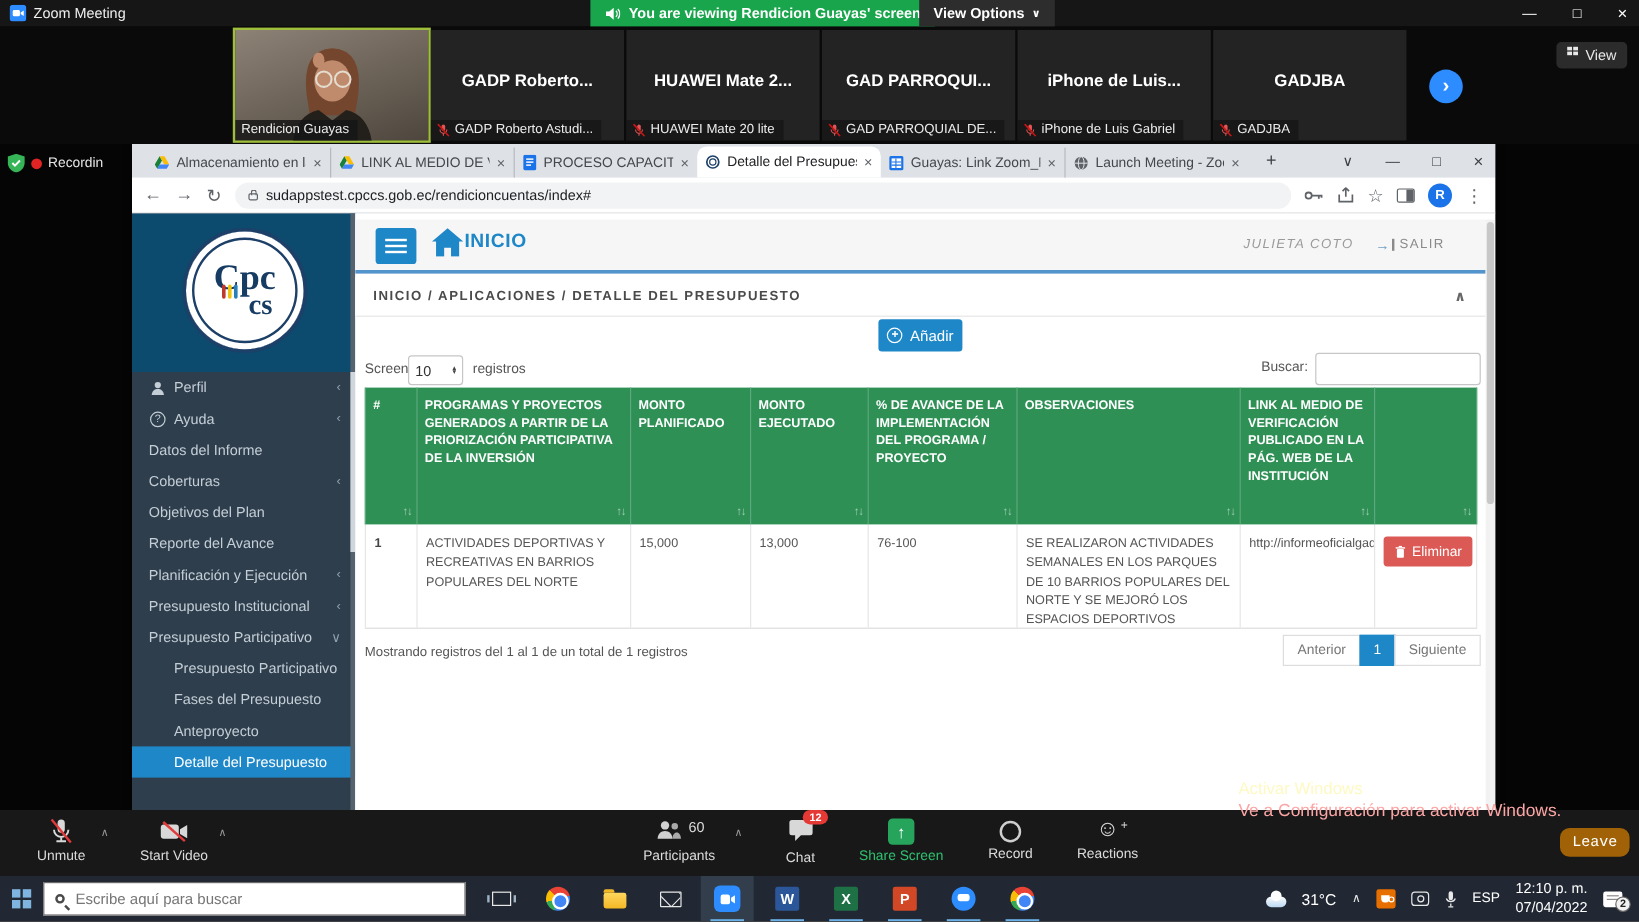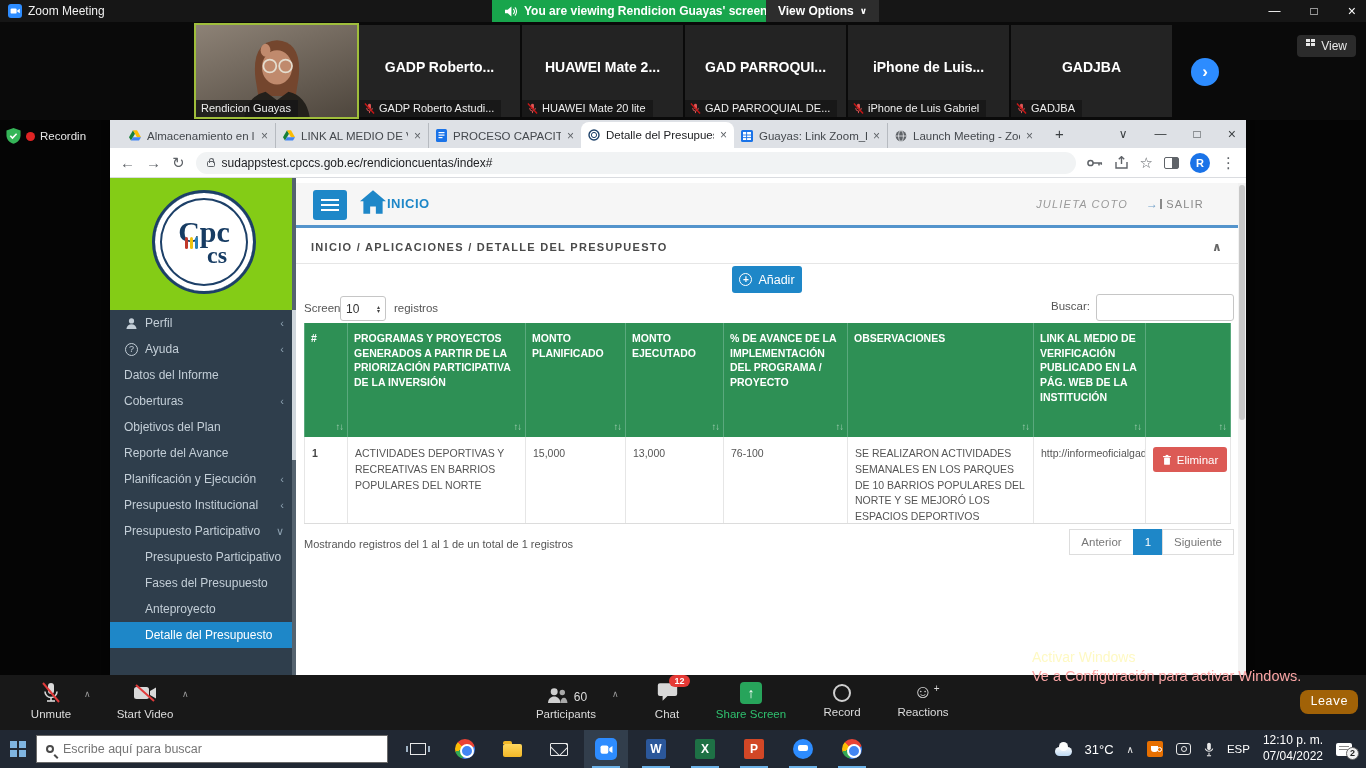--- a/index.html
+++ b/index.html
@@ -51,42 +51,42 @@
   .urlpill{flex:1;height:22px;background:#f1f3f4;border-radius:11px;display:flex;align-items:center;gap:7px;padding:0 11px;font-size:12px;color:#202124}
   .lock{width:8px;height:6px;border:1.4px solid #5f6368;border-radius:1.5px;position:relative;margin-top:3px}
   .lock::before{content:'';position:absolute;top:-4px;left:1px;width:3px;height:4px;border:1.4px solid #5f6368;border-bottom:none;border-radius:3px 3px 0 0}
   .pane{width:15px;height:12px;border:1.6px solid #5f6368;border-radius:2px;position:relative;cursor:pointer}
   .pane::after{content:'';position:absolute;right:0;top:0;bottom:0;width:6px;background:#5f6368}
   .avatarR{width:20px;height:20px;border-radius:50%;background:#1a73e8;color:#fff;font-size:11px;font-weight:bold;display:flex;align-items:center;justify-content:center;cursor:pointer}
 
   
   .bcontent{position:absolute;left:0;top:58px;right:0;bottom:0;display:flex}
   .sidebar{width:186px;background:#2f3e4c;position:relative;flex:0 0 auto}
-  .logoarea{height:132px;background:#84cc16;position:relative}
+  .logoarea{height:132px;background:#0c4a6e;position:relative}
   .logocirc{position:absolute;left:42px;top:12px;width:104px;height:104px;border-radius:50%;background:#fff;border:3px solid #1d4068;box-shadow:inset 0 0 0 5px #fff,inset 0 0 0 7px #1d4068;display:flex;flex-direction:column;align-items:center;justify-content:center;font-family:"Liberation Serif","DejaVu Serif",serif;color:#173c63;line-height:.85}
   .logocirc .l1{font-size:30px;font-weight:bold}
   .logocirc .l2{font-size:24px;font-weight:bold;margin-left:26px}
   .logobars{position:absolute;left:30px;top:44px;display:flex;gap:2px}
   .logobars i{width:3px;height:12px;border-radius:2px}
   .menu{position:absolute;left:0;top:132px;right:0}
   .mi{height:26px;display:flex;align-items:center;padding:0 14px;color:#c3ced7;font-size:12px;position:relative;cursor:pointer;white-space:nowrap}
   .mi .chev{position:absolute;right:12px;font-size:11px;color:#8da1b0}
   .mi.sub{padding-left:35px}
   .mi.active{background:#1e87c8;color:#fff}
   .micn{width:15px;height:15px;margin-right:6px;flex:0 0 auto;display:flex;align-items:center;justify-content:center}
   .qcirc{width:13px;height:13px;border:1.3px solid #c3ced7;border-radius:50%;font-size:9px;display:flex;align-items:center;justify-content:center;color:#c3ced7}
   .sscroll{position:absolute;right:0;top:0;bottom:0;width:4px;background:#55636f}
   .sscroll i{display:block;width:4px;height:150px;background:#cfd6dc}
 
   .main{flex:1;background:#fff;position:relative;overflow:hidden}
   .mheader{position:absolute;top:5px;left:0;right:8px;height:45px;background:#f6f6f6;border-bottom:3px solid #5494cc}
   .hamb{position:absolute;left:17px;top:7px;width:34px;height:30px;background:#1e87c8;border-radius:3px;display:flex;flex-direction:column;justify-content:center;align-items:center;gap:3px;cursor:pointer}
   .hamb i{width:18px;height:2px;background:#fff}
   .inicio{position:absolute;left:64px;top:7px;display:flex;align-items:flex-end;gap:1px;color:#1e87c8;cursor:pointer}
-  .inicio b{font-size:13px;letter-spacing:.5px;margin-bottom:3px}
+  .inicio b{font-size:16px;letter-spacing:.5px;margin-bottom:3px}
   .userarea{position:absolute;right:34px;top:0;height:100%;display:flex;align-items:center;gap:18px;color:#9a9a9a;font-size:11px;letter-spacing:1.2px}
   .uname{font-style:italic;cursor:pointer}
   .salir{display:flex;align-items:center;gap:4px;color:#8a8a8a;cursor:pointer}
   .exit-ic{display:flex;align-items:center}
   .exit-ic .ar{font-size:12px;color:#6f9fc8}
   .exit-ic .bar{width:2px;height:10px;background:#8a8a8a;margin-left:1px}
   .bcrumb{position:absolute;top:53px;left:0;right:8px;height:33px;background:#fff;border-bottom:1px solid #e6e6e6;display:flex;align-items:center;padding:0 15px;font-size:11px;font-weight:bold;color:#4a4a4a;letter-spacing:1.3px}
   .bcol{margin-left:auto;color:#666;font-size:12px;cursor:pointer}
   .addbtn{position:absolute;left:436px;top:88px;width:70px;height:27px;background:#1e87c8;border:none;border-radius:3px;color:#fff;font-size:12.5px;display:flex;align-items:center;justify-content:center;gap:6px;cursor:pointer;font-family:inherit}
   .pluscirc{width:13px;height:13px;border:1px solid #fff;border-radius:50%;font-size:10px;line-height:11px;text-align:center;font-weight:bold}
@@ -120,21 +120,21 @@
 
   
   .wmark{position:absolute;left:1032px;top:648px;z-index:45;pointer-events:none;line-height:1.35}
   .wm1{font-size:14px;color:#fef9c3}
   .wm2{font-size:14.5px;color:#fca5a5}
 
   
   .ztoolbar{position:absolute;left:0;top:675px;width:1366px;height:55px;background:#181818;z-index:40}
   .zitem{position:absolute;top:7px;display:flex;flex-direction:column;align-items:center;gap:4px;font-size:11.5px;color:#dcdcdc;cursor:pointer}
   .zchev{position:absolute;top:14px;color:#9a9a9a;font-size:9px;cursor:pointer}
-  .iconrow{display:flex;align-items:flex-end;gap:5px;height:22px}
+  .iconrow{display:flex;align-items:flex-start;gap:5px;height:22px}
   .chatwrap{position:relative}
   .badge{position:absolute;top:-7px;right:-12px;background:#e53935;color:#fff;border-radius:8px;font-size:9px;font-weight:bold;padding:1px 5px}
   .sharebox{width:22px;height:22px;background:#27a45b;border-radius:4px;color:#fff;font-size:14px;font-weight:bold;display:flex;align-items:center;justify-content:center}
   .sharelbl{color:#2fc06e}
   .recring{width:18px;height:18px;border:2.5px solid #cfcfcf;border-radius:50%;margin-top:2px}
   .smiley{font-size:19px;color:#d8d8d8;position:relative;line-height:20px}
   .smiley em{position:absolute;top:-3px;right:-7px;font-size:10px;font-style:normal}
   .leavebtn{position:absolute;right:8px;top:15px;width:58px;height:24px;background:#a16207;border:none;border-radius:8px;color:#fff;font-size:12.5px;display:flex;align-items:center;justify-content:center;cursor:pointer;font-family:Liberation Mono, monospace}
 
   

